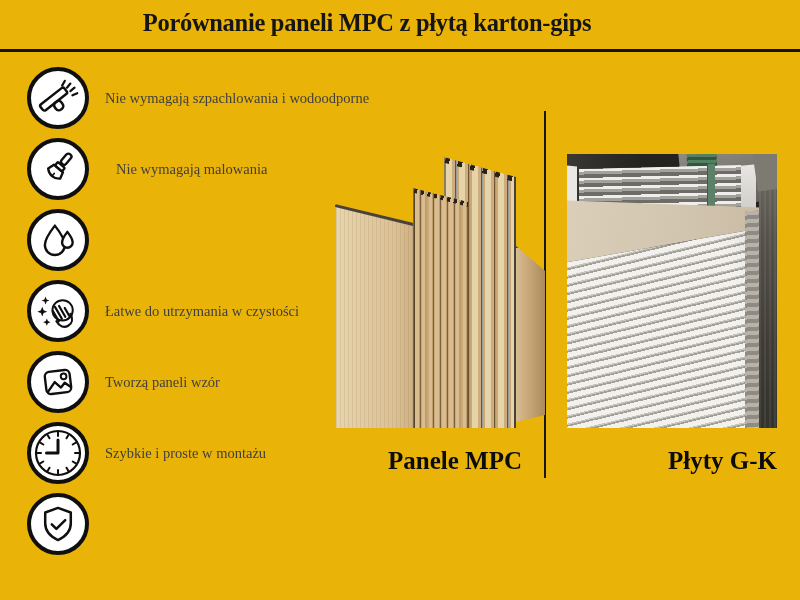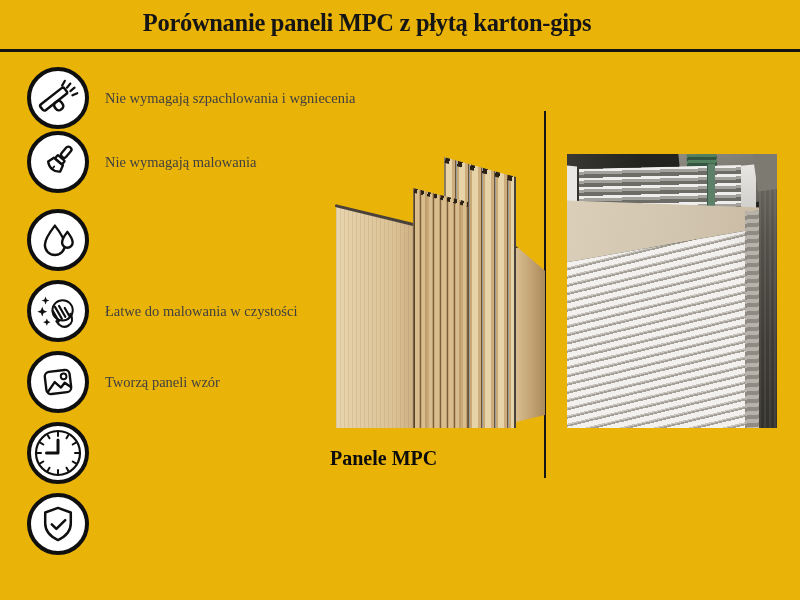--- a/index.html
+++ b/index.html
@@ -8,21 +8,21 @@
 
   
   .title{position:absolute;left:0;top:9px;width:734px;text-align:center;
          font-size:24.5px;font-weight:700;letter-spacing:-0.3px;color:#151515;}
   .rule{position:absolute;left:0;top:49px;width:800px;height:2.5px;background:#141414;}
 
   
   .features{list-style:none;margin:0;padding:0;}
   .feature{position:absolute;left:27px;display:flex;align-items:center;height:62px;}
   .feature:nth-child(1){top:67px;}
-  .feature:nth-child(2){top:131px;}
+  .feature:nth-child(2){top:138px;gap:11px;}
   .feature:nth-child(3){top:209px;}
   .feature:nth-child(4){top:280px;}
   .feature:nth-child(5){top:351px;}
   .feature:nth-child(6){top:422px;}
   .feature:nth-child(7){top:493px;}
   .circle{box-sizing:border-box;width:62px;height:62px;border:4px solid #0f0f0f;border-radius:50%;
           display:flex;align-items:center;justify-content:center;flex:0 0 62px;background:#fff;}
   .circle svg{stroke:#0f0f0f;fill:none;stroke-linecap:round;stroke-linejoin:round;}
   .flabel{margin-left:16px;font-size:14.5px;color:#3f3f3f;white-space:nowrap;}
 
@@ -80,21 +80,21 @@
         repeating-linear-gradient(180deg,#f3f1ee 0 5px,#c9c6bf 5px 6.3px,#a49f97 6.3px 8px);}
   .ph-rightface{left:178px;top:57px;width:15px;height:217px;transform:skewY(-5deg);
       background:repeating-linear-gradient(180deg,#b7b3ab 0 4px,#8f8b82 4px 8px);}
   .ph-rightdark{left:192px;top:0;width:18px;height:274px;
       background:
         repeating-linear-gradient(90deg, rgba(255,255,255,.07) 0 2px, rgba(0,0,0,0) 2px 5px),
         linear-gradient(180deg,#716e66 0%,#55524b 30%,#3f3c36 70%,#34322c 100%);}
   .ph-corner{left:188px;top:-4px;width:26px;height:40px;background:#7d7a72;transform:rotate(-8deg);}
 
   
-  .caption{position:absolute;top:447px;font-size:20px;font-weight:700;color:#0c0c0c;text-align:left;}
+  .caption{position:absolute;top:447px;font-size:25px;font-weight:700;color:#0c0c0c;text-align:right;}
   .caption-left{left:330px;width:192px;}
   .caption-right{left:567px;width:210px;}
 </style>
 </head>
 <body>
 
 <div id="stage">
 
   <div class="title">Porównanie paneli MPC z płytą karton-gips</div>
   <div class="rule"></div>
@@ -104,21 +104,21 @@
     <li class="feature">
       <span class="circle">
         <svg width="44" height="44" viewBox="0 0 64 64" stroke-width="3.6">
           <g transform="rotate(-38 30 36)">
             <rect x="6" y="26" width="44" height="11" rx="3"></rect>
             <rect x="22" y="37" width="12" height="13" rx="5"></rect>
           </g>
           <path stroke-width="3.2" d="M42,7 L38,14 M50,11 L45,17 M56,17 L50,22 M60,25 L53,28"></path>
         </svg>
       </span>
-      <span class="flabel">Nie wymagają szpachlowania i wgniecenia</span>
+      <span class="flabel">Nie wymagają szpachlowania i wodoodporne</span>
     </li>
 
     <li class="feature">
       <span class="circle">
         <svg width="42" height="42" viewBox="0 0 64 64" stroke-width="3.6">
           <g transform="rotate(40 32 32)">
             <rect x="27.5" y="3" width="9" height="19" rx="4"></rect>
             <rect x="25" y="24" width="14" height="7" rx="1.5"></rect>
             <path d="M23,31 L41,31 L44,41 C37,48 27,48 20,41 Z"></path>
             <path stroke-width="2.6" d="M32,46 L32,41"></path>
@@ -146,21 +146,21 @@
           <circle cx="39" cy="31" r="15.5" stroke-width="3"></circle>
           <g transform="rotate(-30 38 38)" stroke-width="3.4">
             <path d="M29,44 L29,26"></path>
               <path d="M35,43 L35,22"></path>
             <path d="M41,43 L41,24"></path>
               <path d="M47,45 L47,31"></path>
             <path d="M26,42 C26,52 31,57 38,57 C45,57 50,52 50,43"></path>
           </g>
         </svg>
       </span>
-      <span class="flabel">Łatwe do malowania w czystości</span>
+      <span class="flabel">Łatwe do utrzymania w czystości</span>
     </li>
 
     <li class="feature">
       <span class="circle">
         <svg width="42" height="42" viewBox="0 0 64 64" stroke-width="3.6">
           <g transform="rotate(-7 32 32)">
             <rect x="13" y="15" width="38" height="34" rx="7"></rect>
             <circle cx="41.5" cy="24.5" r="4.3" stroke-width="3"></circle>
             <path d="M15,45 L27,31.5 L35.5,41 L42,34.5 L49.5,41"></path>
           </g>
@@ -172,20 +172,21 @@
     <li class="feature">
       <span class="circle">
         <svg width="50" height="50" viewBox="0 0 50 50" stroke-width="2.2">
           <circle cx="25" cy="25" r="22"></circle>
           <path stroke-width="2" d="M45.5,25 L42,25 M42.8,35.3 L39.7,33.5 M35.3,42.8 L33.5,39.7 M25,45.5 L25,42
             M14.7,42.8 L16.5,39.7 M7.2,35.3 L10.3,33.5 M4.5,25 L8,25 M7.2,14.7 L10.3,16.5
             M14.7,7.2 L16.5,10.3 M25,4.5 L25,8 M35.3,7.2 L33.5,10.3 M42.8,14.7 L39.7,16.5"></path>
           <path stroke-width="3" d="M25,25 L25,12 M25,25 L13.5,25"></path>
         </svg>
       </span>
+      <span class="flabel">Szybkie i proste w montażu</span>
     </li>
 
     <li class="feature">
       <span class="circle">
         <svg width="42" height="42" viewBox="0 0 64 64" stroke-width="3.8">
           <path d="M32,7.5 L51.5,14.5 L51.5,31 C51.5,44.5 43,51.5 32,56.5 C21,51.5 12.5,44.5 12.5,31 L12.5,14.5 Z"></path>
           <path d="M22.5,32.5 L29.5,39.5 L43,26"></path>
         </svg>
       </span>
     </li>
@@ -216,14 +217,15 @@
     </div>
     <div class="ph-endcap"></div>
     <div class="ph-top"></div>
     <div class="ph-front">
       <div class="ph-stripes"></div>
     </div>
     <div class="ph-rightface"></div>
     <div class="ph-rightdark"></div>
     <div class="ph-corner"></div>
   </div>
+  <div class="caption caption-right">Płyty G-K</div>
 
 </div>
 
 </body></html>

